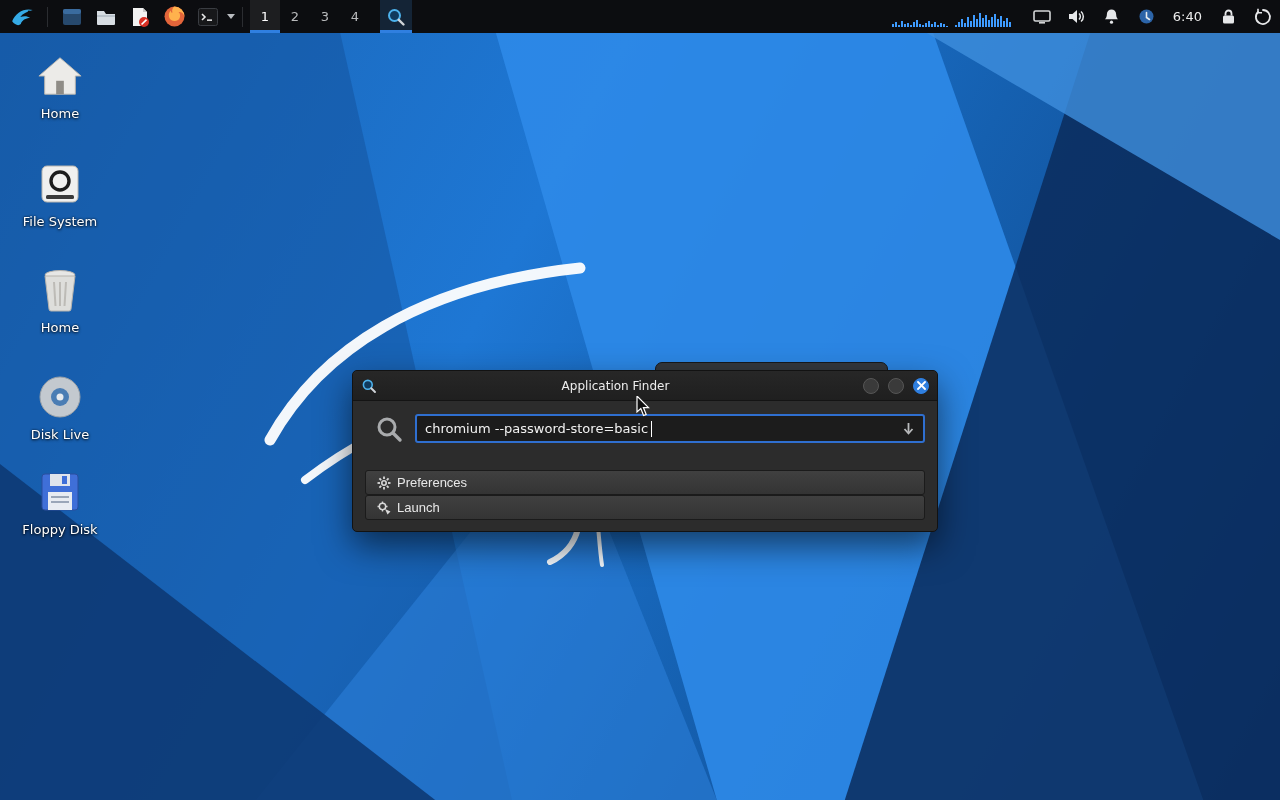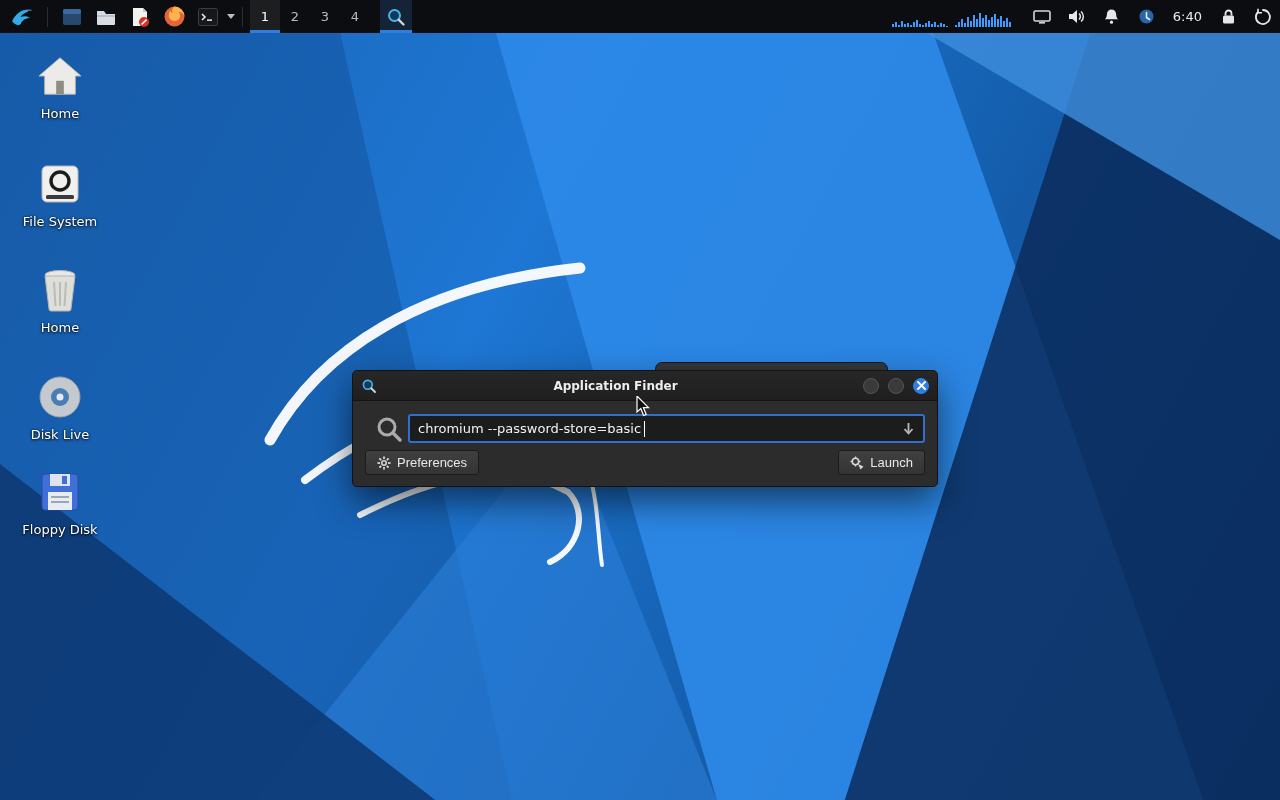--- a/index.html
+++ b/index.html
@@ -45,33 +45,33 @@
   
   .hidden-window { position:absolute; left:655px; top:362px; width:233px; height:16px; z-index:5;
     background:#34383d; border:1px solid #17191c; border-radius:7px 7px 0 0; }
 
   
   .dialog { position:absolute; left:352px; top:370px; width:586px; z-index:10;
     background:#2c2c2c; border:1px solid #121212; border-radius:5px;
     box-shadow:0 14px 34px rgba(0,0,0,.55); }
   .titlebar { height:30px; display:flex; align-items:center; padding:0 8px;
     background:linear-gradient(#272727,#1f1f1f); border-bottom:1px solid #141414; border-radius:5px 5px 0 0; }
-  .title { flex:1; text-align:center; font-size:12px; font-weight:bold; color:#ededed; }
+  .title { flex:1; text-align:center; font-size:12px; font-weight:normal; color:#ededed; }
   .winbtn { width:16px; height:16px; border-radius:50%; margin-left:9px; display:flex;
     align-items:center; justify-content:center; background:#3a3a3a; border:1px solid #565656; }
   .winbtn.close { background:#2f7fe0; border-color:#2f7fe0; }
   .dialog-body { padding:13px 12px 11px; }
-  .search-row { display:flex; align-items:flex-end; gap:5px; padding-left:10px; }
+  .search-row { display:flex; align-items:flex-end; gap:12px; padding-left:10px; }
   .entry { flex:1; height:29px; background:#1c1c1c; border:2px solid #2f6fd0; border-radius:3px;
     display:flex; align-items:center; padding:0 8px; }
   .entry .val { color:#f2f2f2; font-size:13px; white-space:pre; }
   .caret { width:1px; height:16px; background:#ffffff; margin-left:3px; animation:blink 1.1s steps(1) infinite; }
   @keyframes blink { 50% { opacity:0; } }
   .entry .spacer { flex:1; }
-  .actions { display:flex; justify-content:space-between; margin-top:7px; }
+  .actions { display:flex; justify-content:space-between; margin-top:27px;flex-direction:column; }
   .btn { display:flex; align-items:center; gap:6px; padding:4px 11px; font-size:13px; color:#e8e8e8;
     background:linear-gradient(#404040,#343434); border:1px solid #1b1b1b; border-radius:3px; }
 
   .cursor { position:absolute; left:636px; top:396px; z-index:100; }
 </style>
 </head>
 <body>
 
 <div class="wallpaper">
   <div class="wp wp6"></div>

